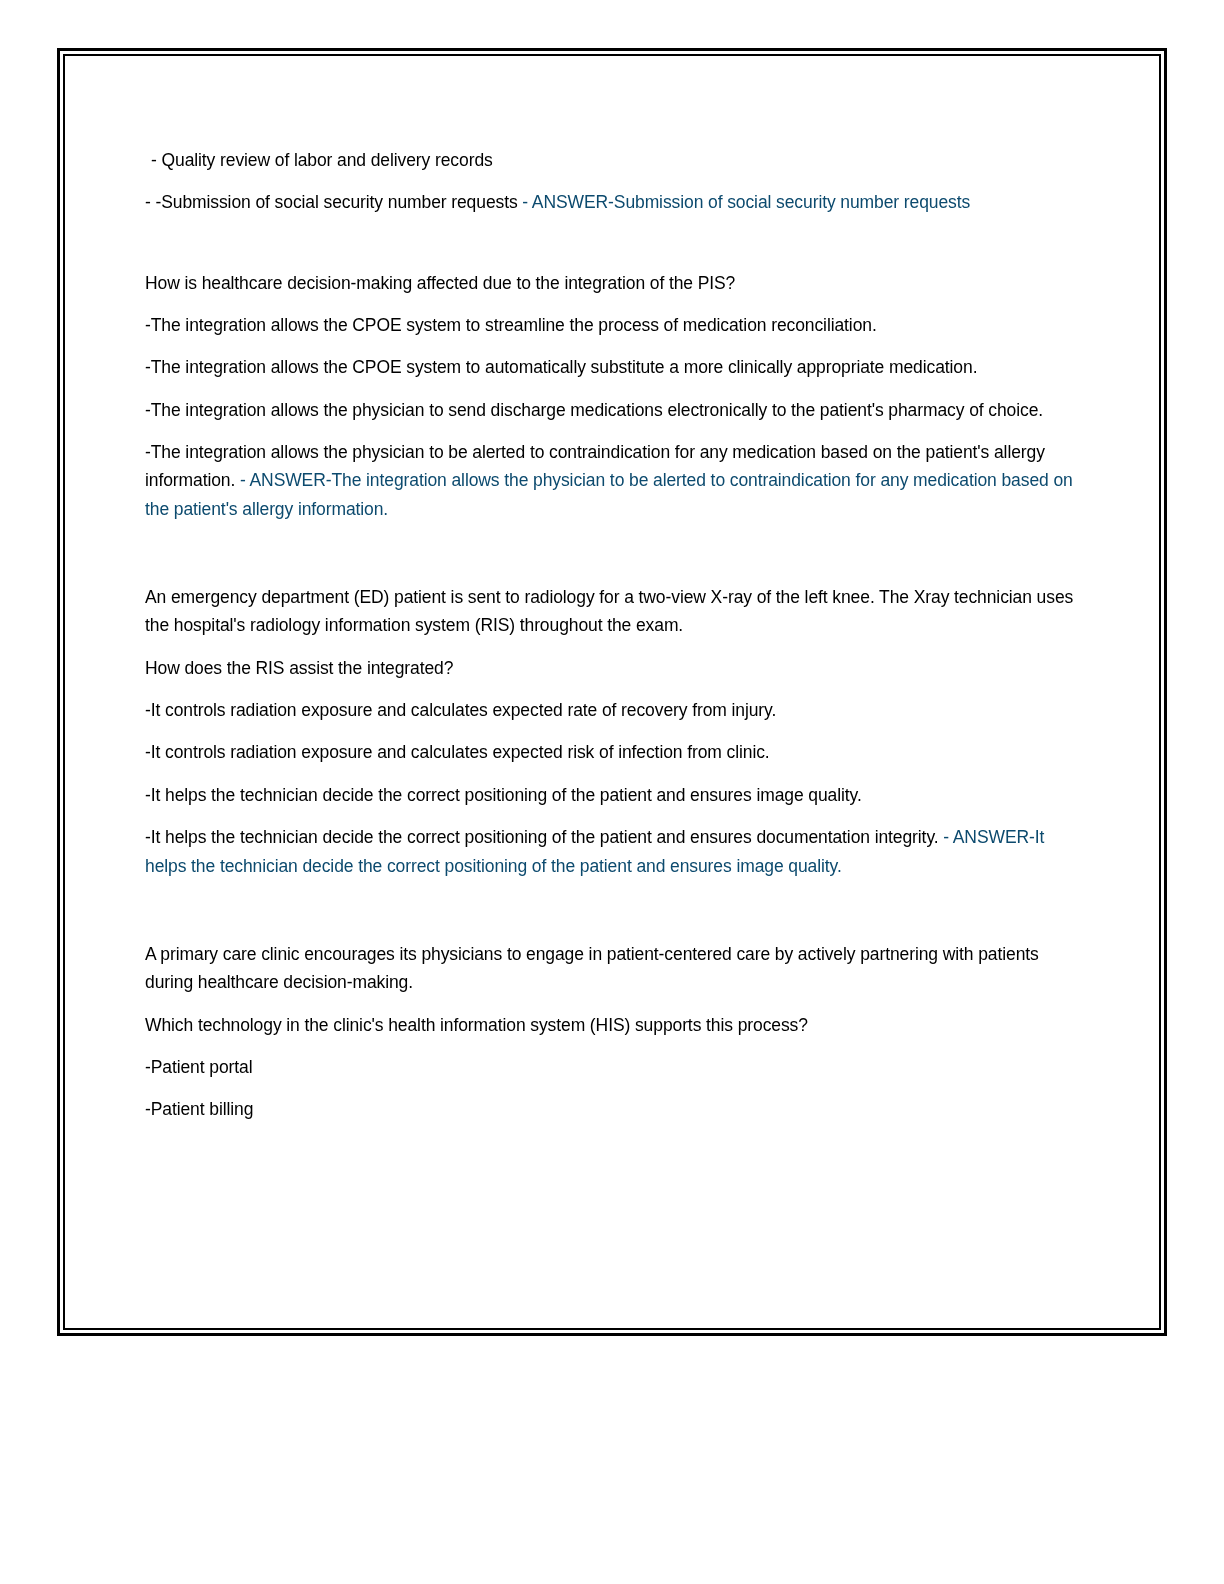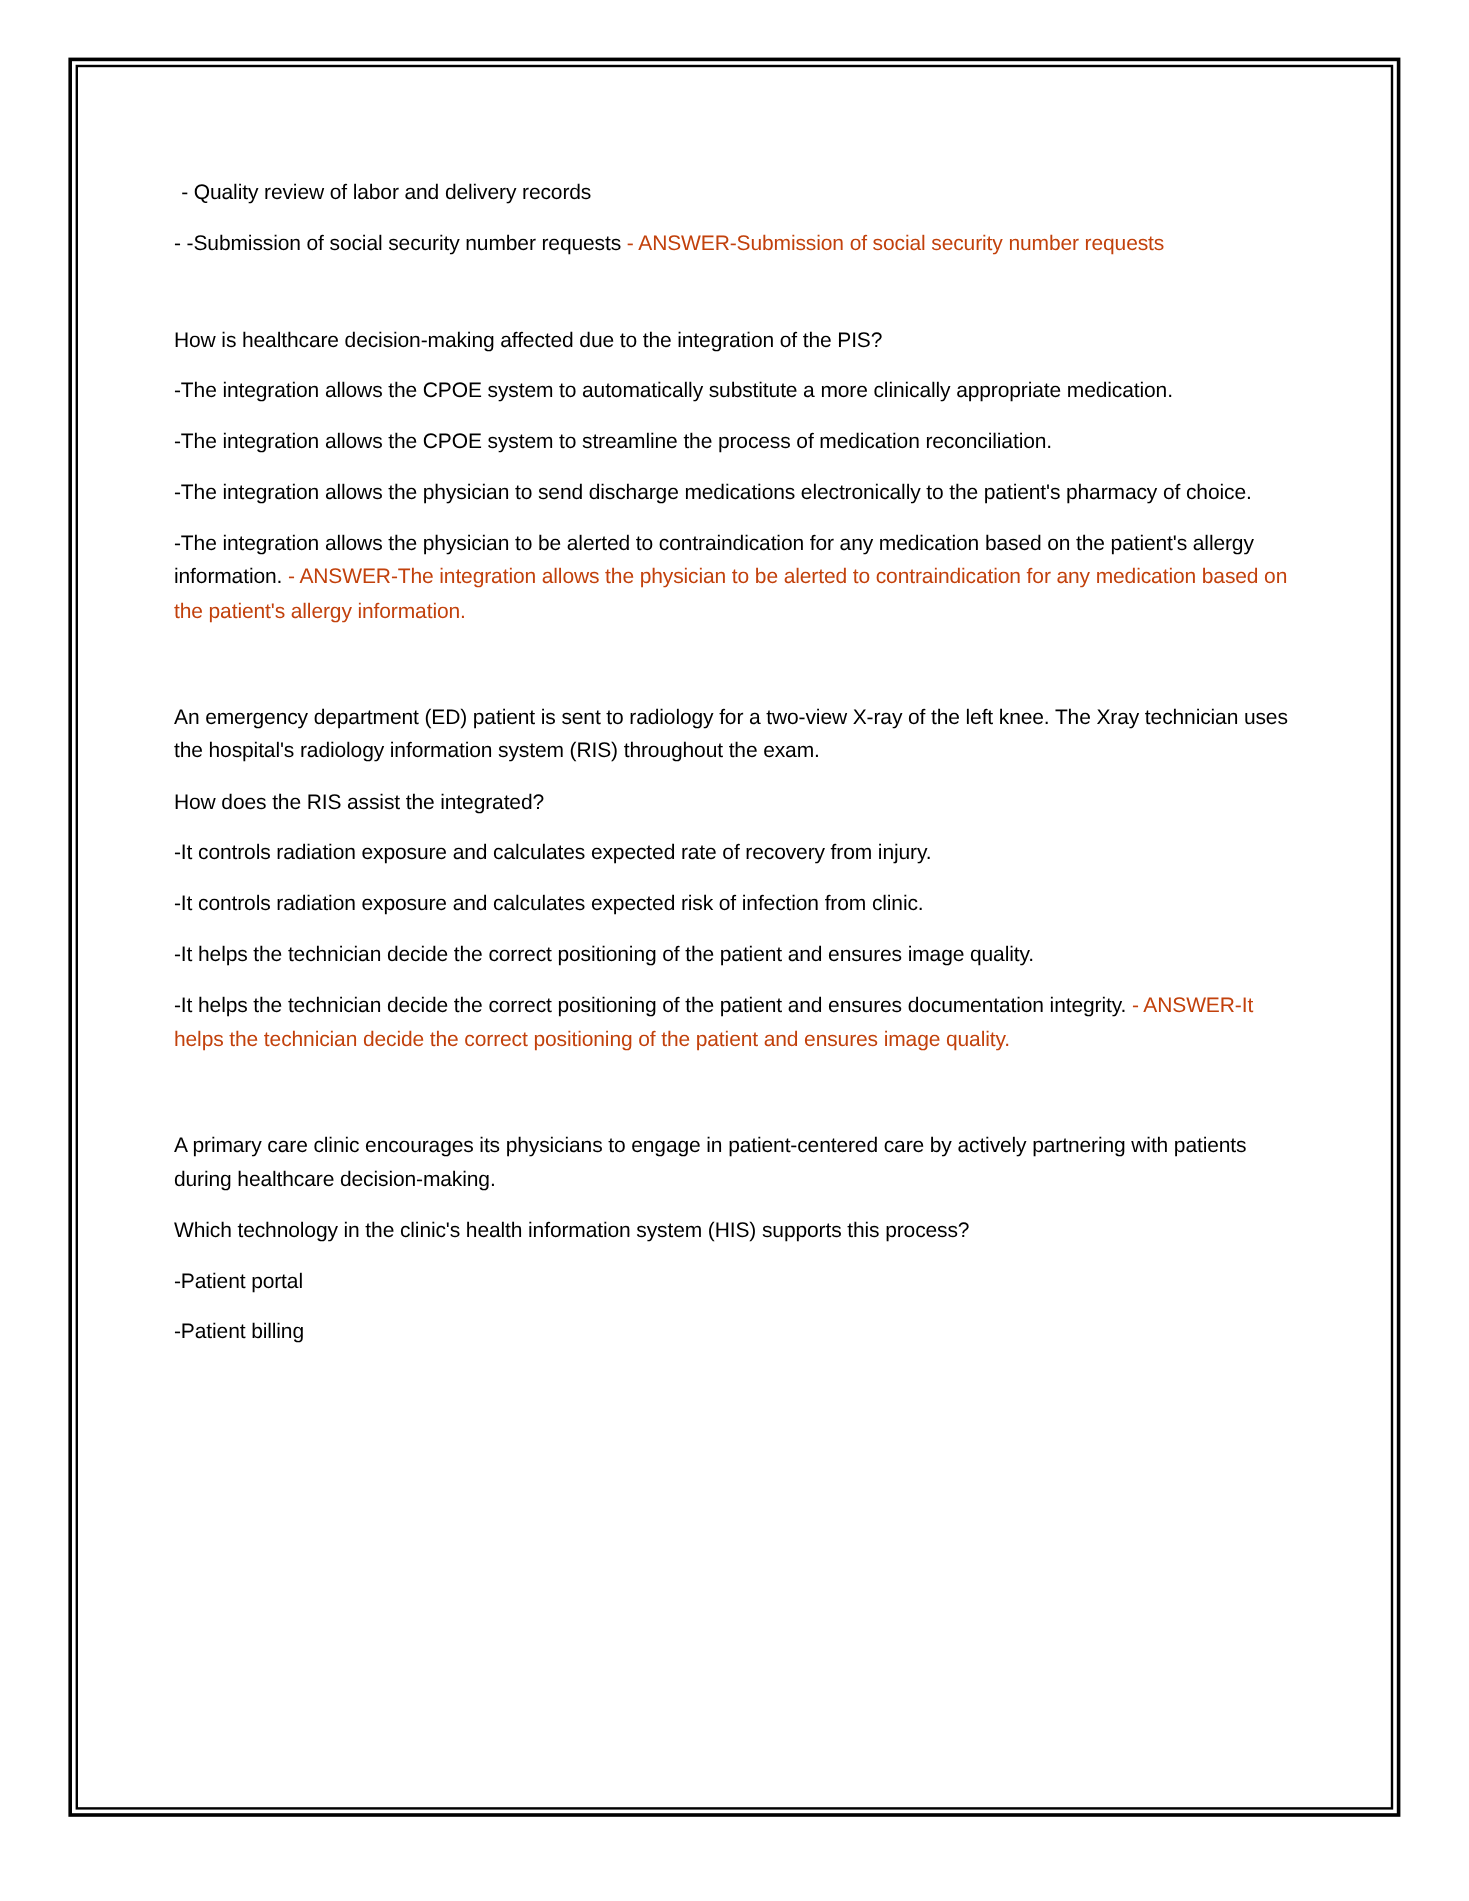--- a/index.html
+++ b/index.html
@@ -10,21 +10,21 @@
   body {
     width: 1224px;
     height: 1584px;
     font-family: "Liberation Sans", sans-serif;
   }
   .page-frame {
     position: absolute;
     left: 57px;
     top: 48px;
     width: 1110px;
-    height: 1466px;
+    height: 1288px;
     border: 3px solid #000000;
     box-sizing: border-box;
     background: #ffffff;
     padding: 3px;
   }
   .page-frame-inner {
     width: 100%;
     height: 100%;
     border: 2px solid #000000;
     box-sizing: border-box;
@@ -49,44 +49,44 @@
     margin-bottom: 14px;
   }
   .bullet {
     padding-left: 6px;
   }
   .hang {
     padding-left: 20px;
     text-indent: -20px;
   }
   .ans {
-    color: #c2410c;
+    color: #0c4a6e;
   }
   .gap-md { height: 38px; }
   .gap-lg { height: 46px; }
 </style>
 </head>
 <body>
 
 <div class="page-frame">
   <div class="page-frame-inner">
     <div class="doc-body">
 
       <p class="para bullet"><span>- Quality review of labor and delivery records</span></p>
 
       <p class="para hang"><span>- -Submission of social security number requests </span><span class="ans">- ANSWER-Submission of social security number requests</span></p>
 
       <div class="gap-md"></div>
 
 
       <p class="para"><span> How is healthcare decision-making affected due to the integration of the PIS?</span></p>
 
+      <p class="para"><span>-The integration allows the CPOE system to streamline the process of medication reconciliation.</span></p>
+
       <p class="para"><span>-The integration allows the CPOE system to automatically substitute a more clinically appropriate medication.</span></p>
-
-      <p class="para"><span>-The integration allows the CPOE system to streamline the process of medication reconciliation.</span></p>
 
       <p class="para"><span>-The integration allows the physician to send discharge medications electronically to the patient's pharmacy of choice.</span></p>
 
       <p class="para"><span>-The integration allows the physician to be alerted to contraindication for any medication based on the patient's allergy information. </span><span class="ans">- ANSWER-The integration allows the physician to be alerted to contraindication for any medication based on the patient's allergy information.</span></p>
 
       <div class="gap-lg"></div>
 
       <p class="para"><span>An emergency department (ED) patient is sent to radiology for a two-view X-ray of the left knee. The Xray technician uses the hospital's radiology information system (RIS) throughout the exam.</span></p>
 
       <p class="para"><span> How does the RIS assist the integrated?</span></p>

